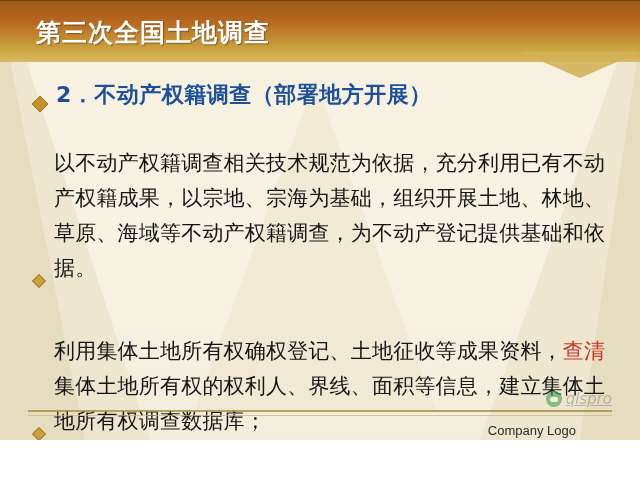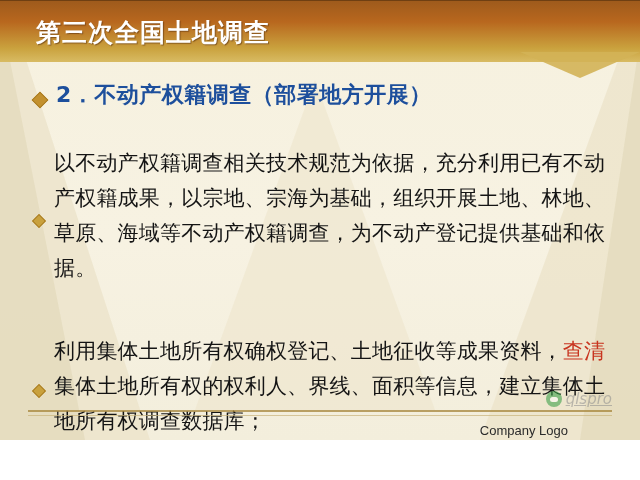--- a/index.html
+++ b/index.html
@@ -111,21 +111,21 @@
   
   .content {
     position: absolute;
     top: 72px;
     left: 34px;
     width: 578px;
   }
 
   .bullet-row {
     display: flex;
-    align-items: center;
+    align-items: flex-end;
   }
 
   .diamond {
     flex: 0 0 auto;
     width: 12px;
     height: 12px;
     margin-top: 10px;
     margin-right: 10px;
     background: #c3912f;
     transform: rotate(45deg);
@@ -176,21 +176,21 @@
     position: absolute;
     left: 28px;
     bottom: 24px;
     width: 584px;
     height: 0;
     border-top: 1px solid #c9b47c;
     opacity: 0.7;
   }
   .company-logo {
     position: absolute;
-    right: 72px;
+    right: 64px;
     bottom: 2px;
     font-size: 13px;
     color: #2a2a2a;
     font-family: "Liberation Sans", sans-serif;
   }
 
   .watermark {
     position: absolute;
     right: 28px;
     bottom: 32px;

